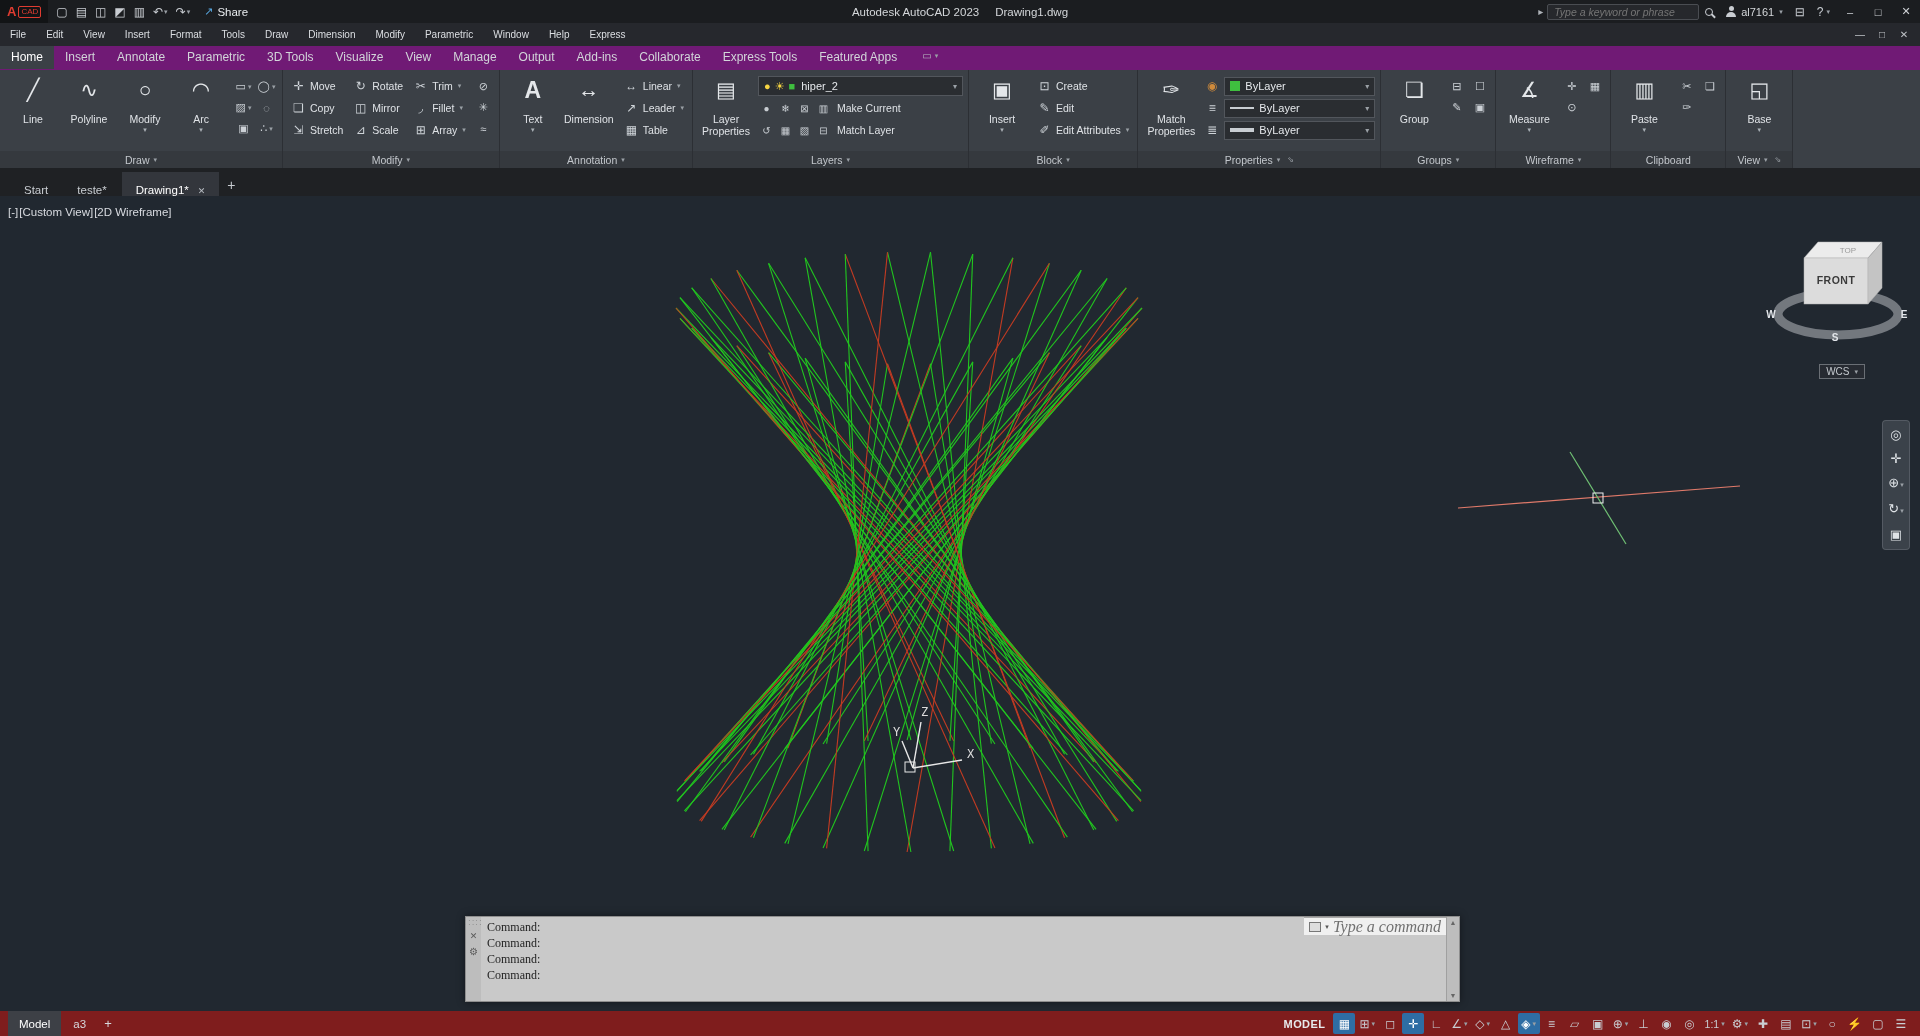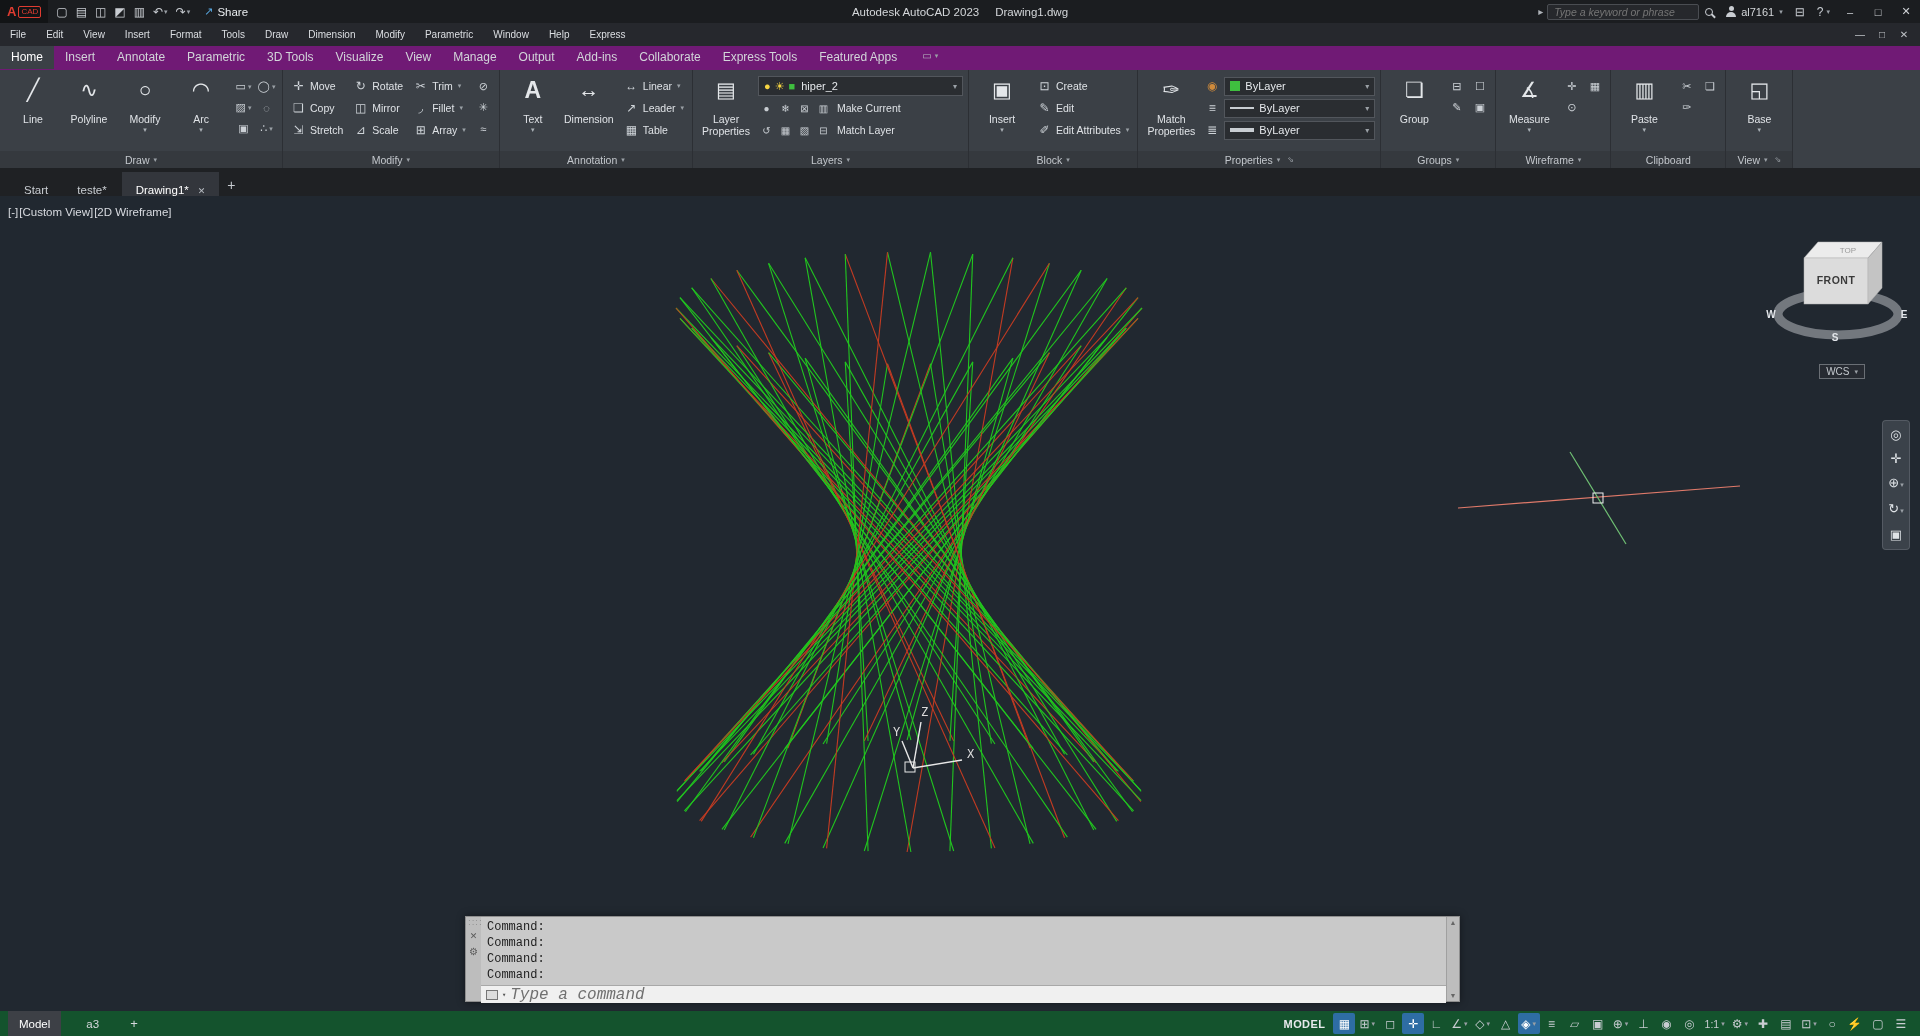--- a/index.html
+++ b/index.html
@@ -88,29 +88,29 @@
 .vc-top{fill:#9a9a9a;font-size:8px;text-anchor:middle}
 .wcs{position:absolute;top:168px;right:55px;z-index:3;display:flex;align-items:center;gap:4px;border:1px solid #6a6f75;background:rgba(40,44,50,.85);color:#c3c8cd;font-size:10px;padding:1px 6px;cursor:pointer}
 .navbar{position:absolute;top:224px;right:10px;width:28px;border-radius:4px;background:rgba(130,136,142,.28);border:1px solid rgba(160,165,170,.25);display:flex;flex-direction:column;align-items:center;padding:7px 0;gap:10px;z-index:3}
 .nav-ic{font-size:13px;color:#dfe3e7;cursor:pointer;line-height:14px}
 
 .cmdwin{position:absolute;left:465px;top:720px;width:995px;height:86px;z-index:4;display:flex;background:#c9c9c9;border:1px solid #8e8e8e;box-shadow:0 0 8px rgba(0,0,0,.45)}
 .cmd-grip{width:15px;background:#bdbdbd;display:flex;flex-direction:column;align-items:center;padding-top:2px;gap:2px;cursor:move}
 .grip-dots{color:#8a8a8a;font-size:8px;line-height:4px;letter-spacing:1px}
 .cmd-x{color:#5a5a5a;font-size:9px;cursor:pointer;margin-top:2px}
 .cmd-wrench{color:#5a5a5a;font-size:10px;cursor:pointer;margin-top:3px}
-.cmd-main{flex:1;display:flex;flex-direction:column;font-family:Liberation Mono, monospace}
+.cmd-main{flex:1;display:flex;flex-direction:row;font-family:Liberation Serif, serif}
 .cmd-hist{flex:1;padding:2px 6px;font-size:12px;color:#1e1e1e;line-height:16px}
 .cmd-input{height:18px;background:#f0f0f0;border-top:1px solid #a8a8a8;display:flex;align-items:center;padding:0 5px;gap:4px}
 .cmd-in-icon{width:12px;height:10px;border:1px solid #777;background:#ddd;display:inline-block}
 .cmd-in-arr{font-size:7px;color:#555}
 .cmd-prompt{font-size:16px;color:#707070;font-style:italic}
 .cmd-scroll{width:13px;background:#bdbdbd;display:flex;flex-direction:column;justify-content:space-between;align-items:center;border-left:1px solid #a0a0a0;font-size:7px;color:#666;padding:2px 0}
 
-.statusbar{height:25px;background:#14532d;display:flex;align-items:center;flex:0 0 auto;padding:0 8px;gap:14px}
+.statusbar{height:25px;background:#7f1d1d;display:flex;align-items:center;flex:0 0 auto;padding:0 8px;gap:1px}
 .st-tab{padding:0 11px;height:100%;display:flex;align-items:center;font-size:11.5px;color:#d6d9dd;cursor:pointer}
 .st-tab.active{background:#3d4046;color:#fff}
 .st-plus{width:20px;height:100%;display:flex;align-items:center;justify-content:center;color:#d6d9dd;font-size:13px;cursor:pointer}
 .st-right{margin-left:auto;display:flex;align-items:center;height:100%;gap:1px}
 .st-model{font-size:11px;font-weight:bold;letter-spacing:.4px;color:#e8eaed;margin-right:7px;cursor:pointer}
 .st-icon{min-width:22px;height:21px;display:flex;align-items:center;justify-content:center;gap:1px;font-size:12px;color:#c9cdd2;cursor:pointer;border-radius:2px;padding:0 3px}
 .st-icon.active{background:#2e6da4;color:#fff}
 .st-icon.textic{font-size:10.5px}
 </style>
 </head>

